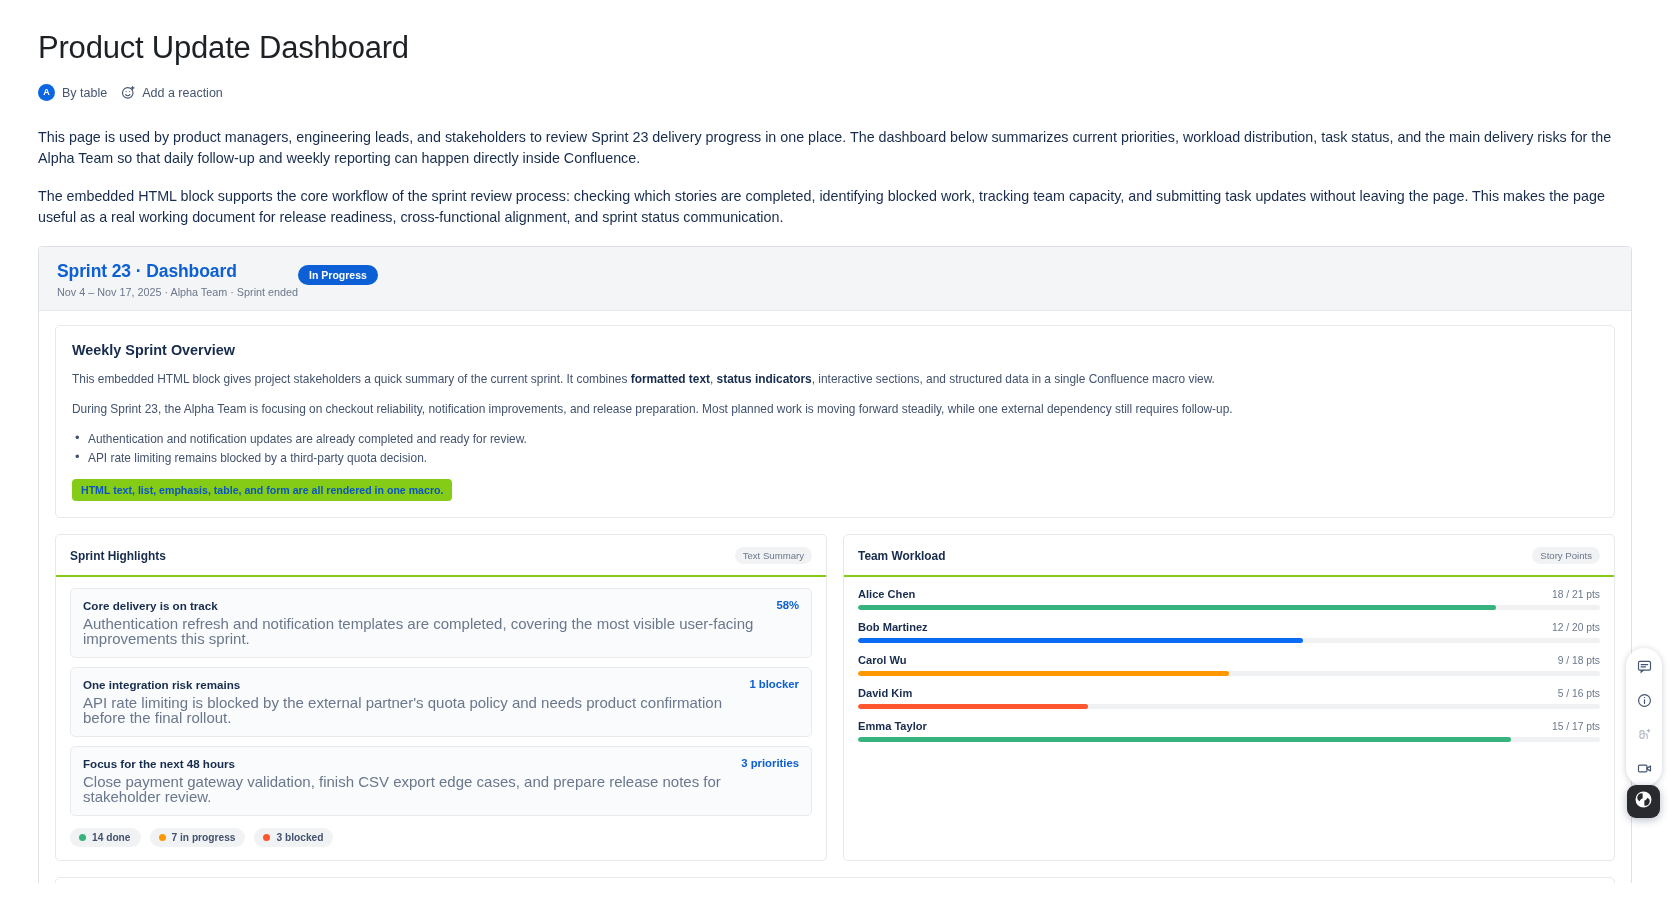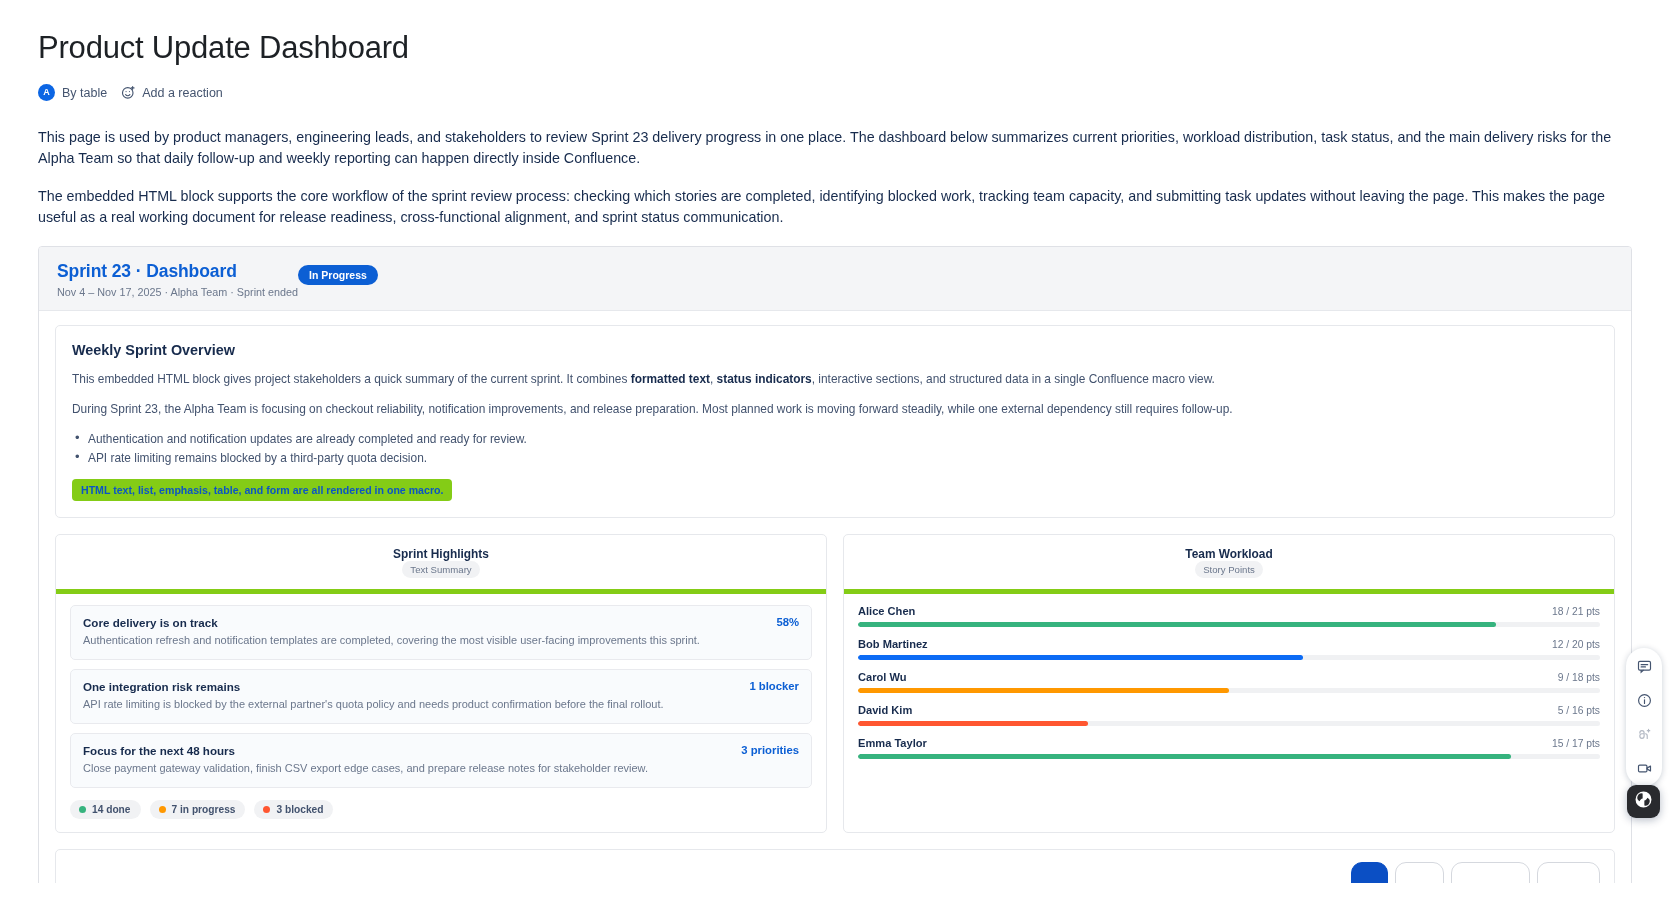--- a/index.html
+++ b/index.html
@@ -117,43 +117,42 @@
   .panel {
     flex: 1;
     border: 1px solid #e6e8ec;
     border-radius: 5px;
     background: #fff;
     overflow: hidden;
   }
   .panel-head {
     display: flex; align-items: center; justify-content: space-between;
     padding: 12px 14px 11px 14px;
-    border-bottom: 5px solid #84cc16;
-    flex-direction: column;
+    border-bottom: 2px solid #84cc16;
   }
   .panel-title { font-size: 11.9px; font-weight: 700; color: #172b4d; }
   .panel-tag {
     font-size: 9.6px; color: #6b778c; font-weight: 400;
     background: #f1f2f4; border-radius: 9px; padding: 3px 8px;
   }
   .panel-inner { padding: 11px 14px 13px 14px; }
 
   
   .hl {
     border: 1px solid #e9eaee;
     background: #f9fbfd;
     border-radius: 5px;
     padding: 10px 12px 11px 12px;
     margin-bottom: 9px;
     display: flex; justify-content: space-between; align-items: flex-start;
   }
   .hl:last-child { margin-bottom: 0; }
   .hl-l { padding-right: 14px; }
   .hl-title { font-size: 11.6px; font-weight: 700; color: #172b4d; margin-bottom: 4px; }
-  .hl-desc { font-size: 11px; color: #6b778c; line-height: 15px; }
+  .hl-desc { font-size: 15px; color: #6b778c; line-height: 15px; }
   .hl-metric { font-size: 11.3px; font-weight: 700; color: #0c5fd4; white-space: nowrap; }
 
   .chips { display: flex; gap: 9px; margin-top: 12px; }
   .chip {
     display: flex; align-items: center; gap: 6px;
     background: #f1f2f4; border-radius: 11px;
     padding: 4px 10px 4px 9px;
     font-size: 10.2px; font-weight: 700; color: #42526e;
   }
   .dot { width: 7px; height: 7px; border-radius: 50%; display: block; }

